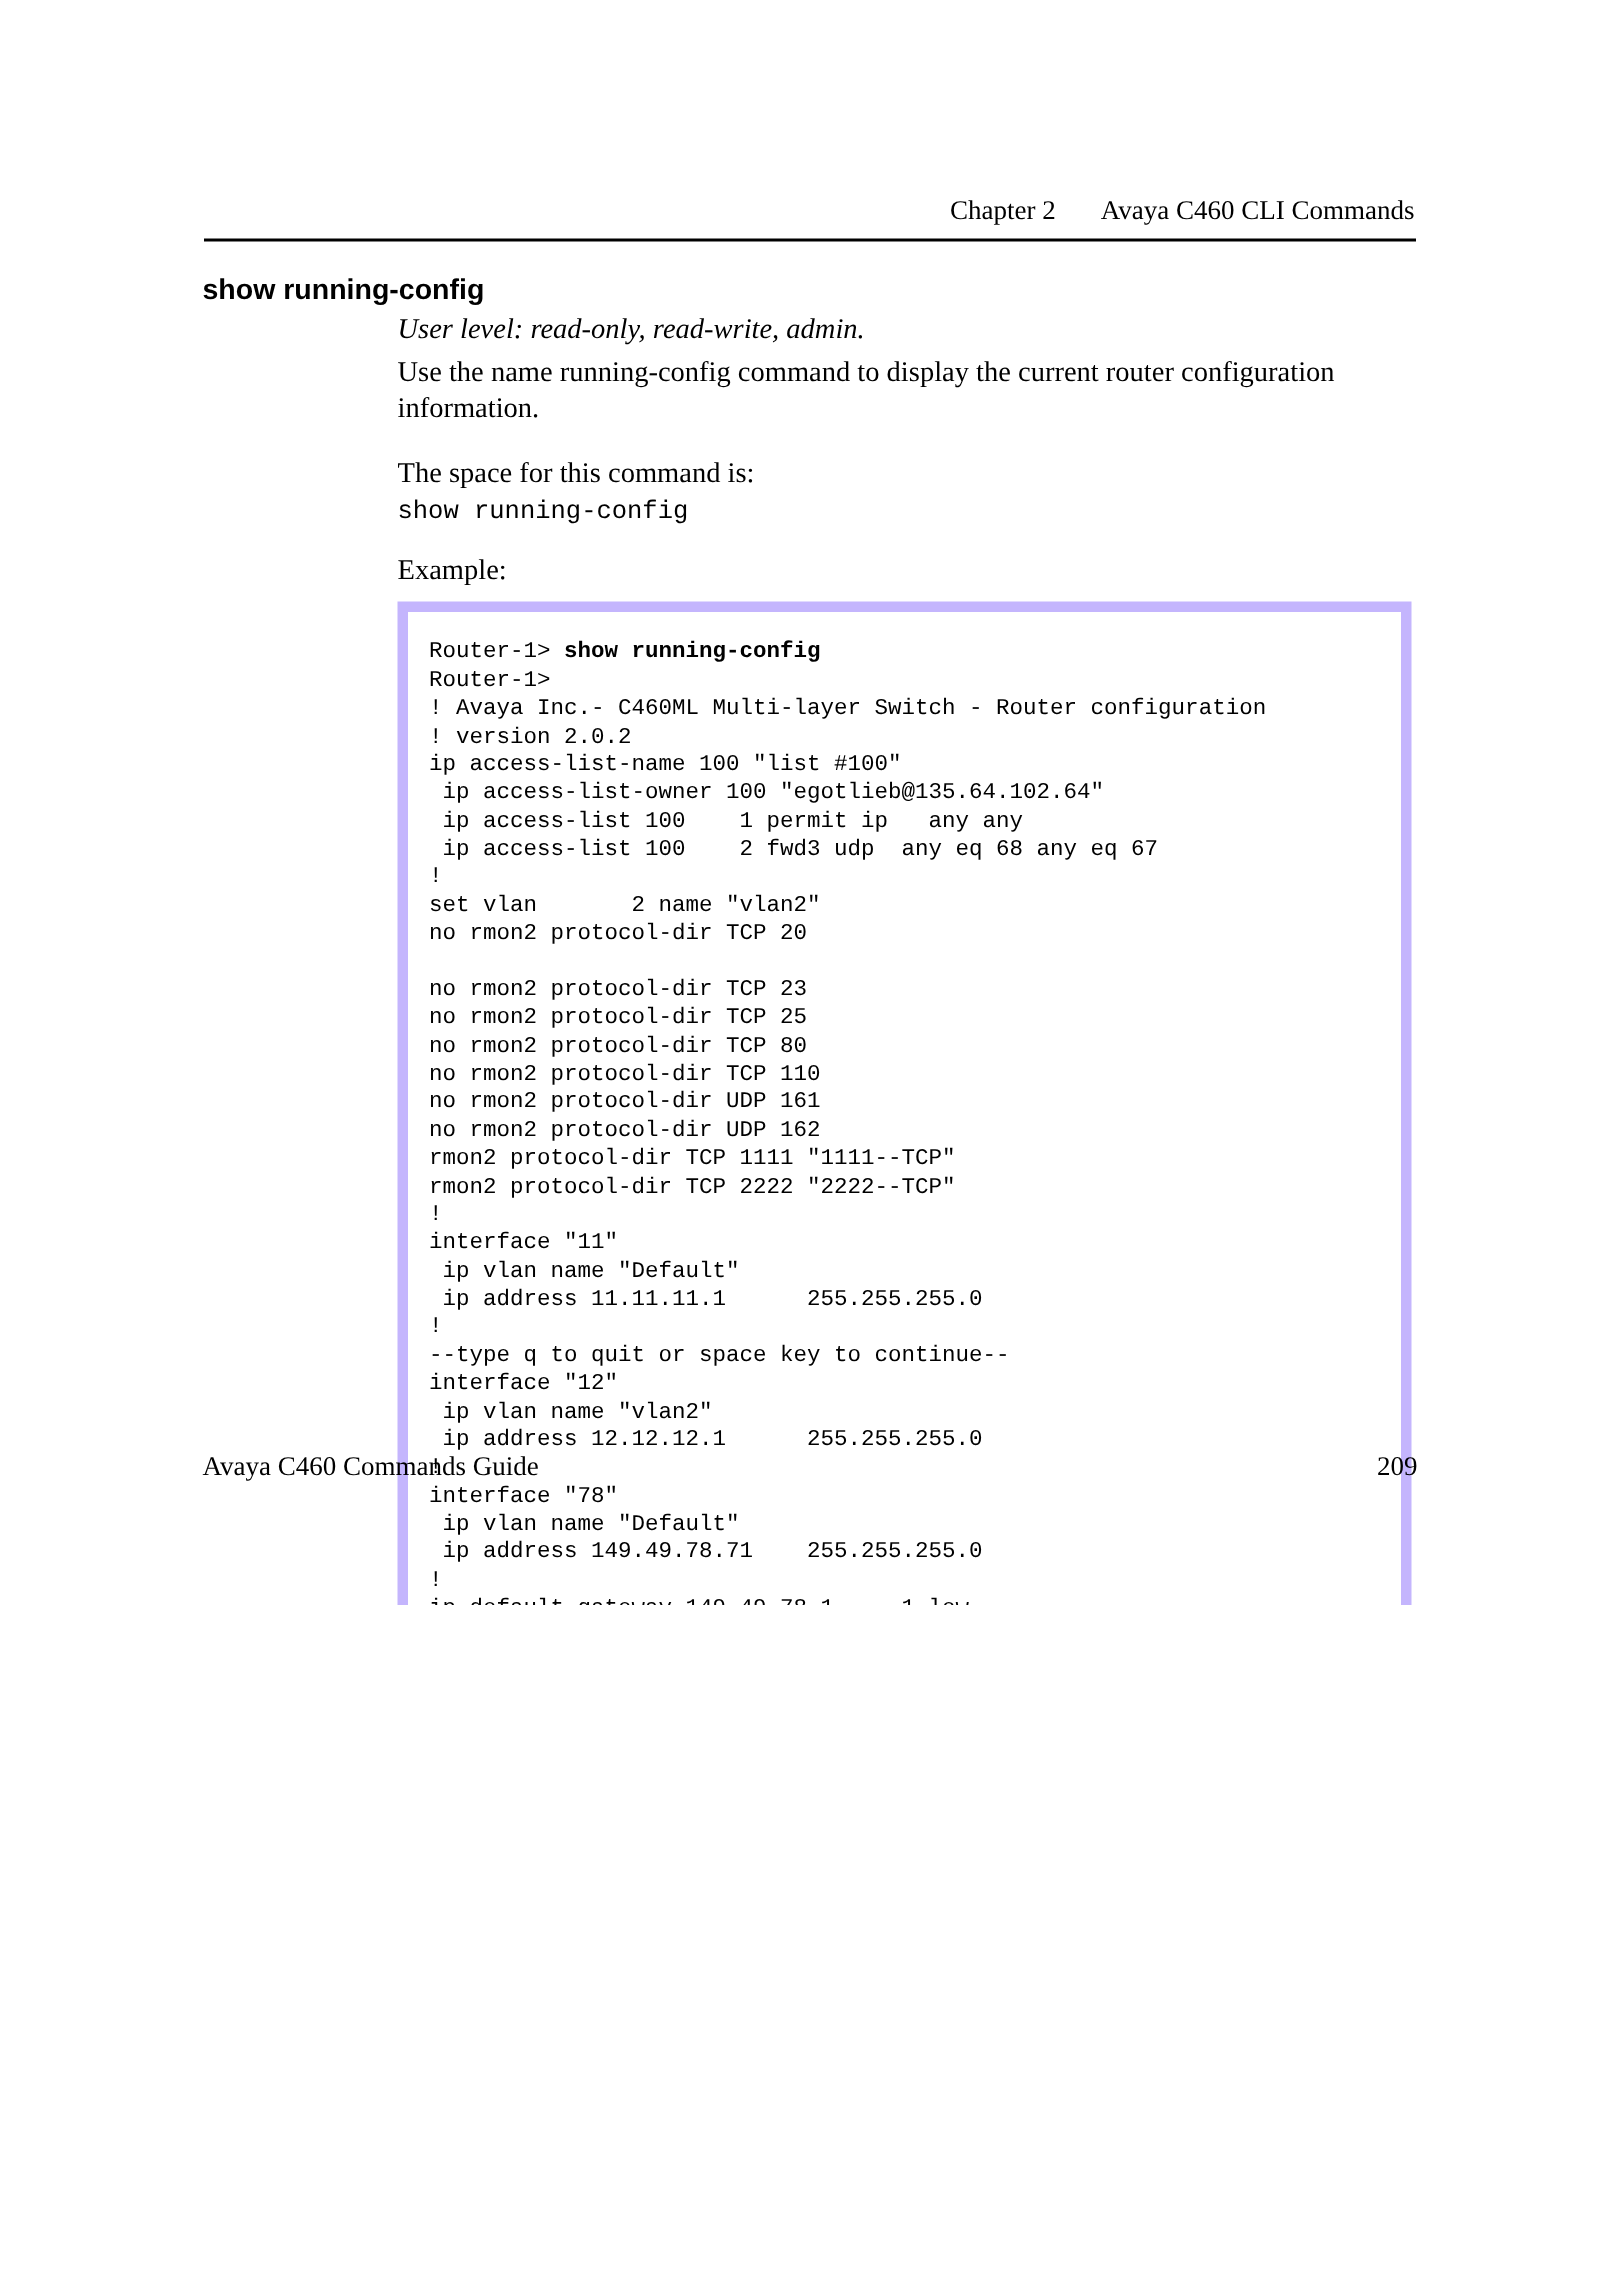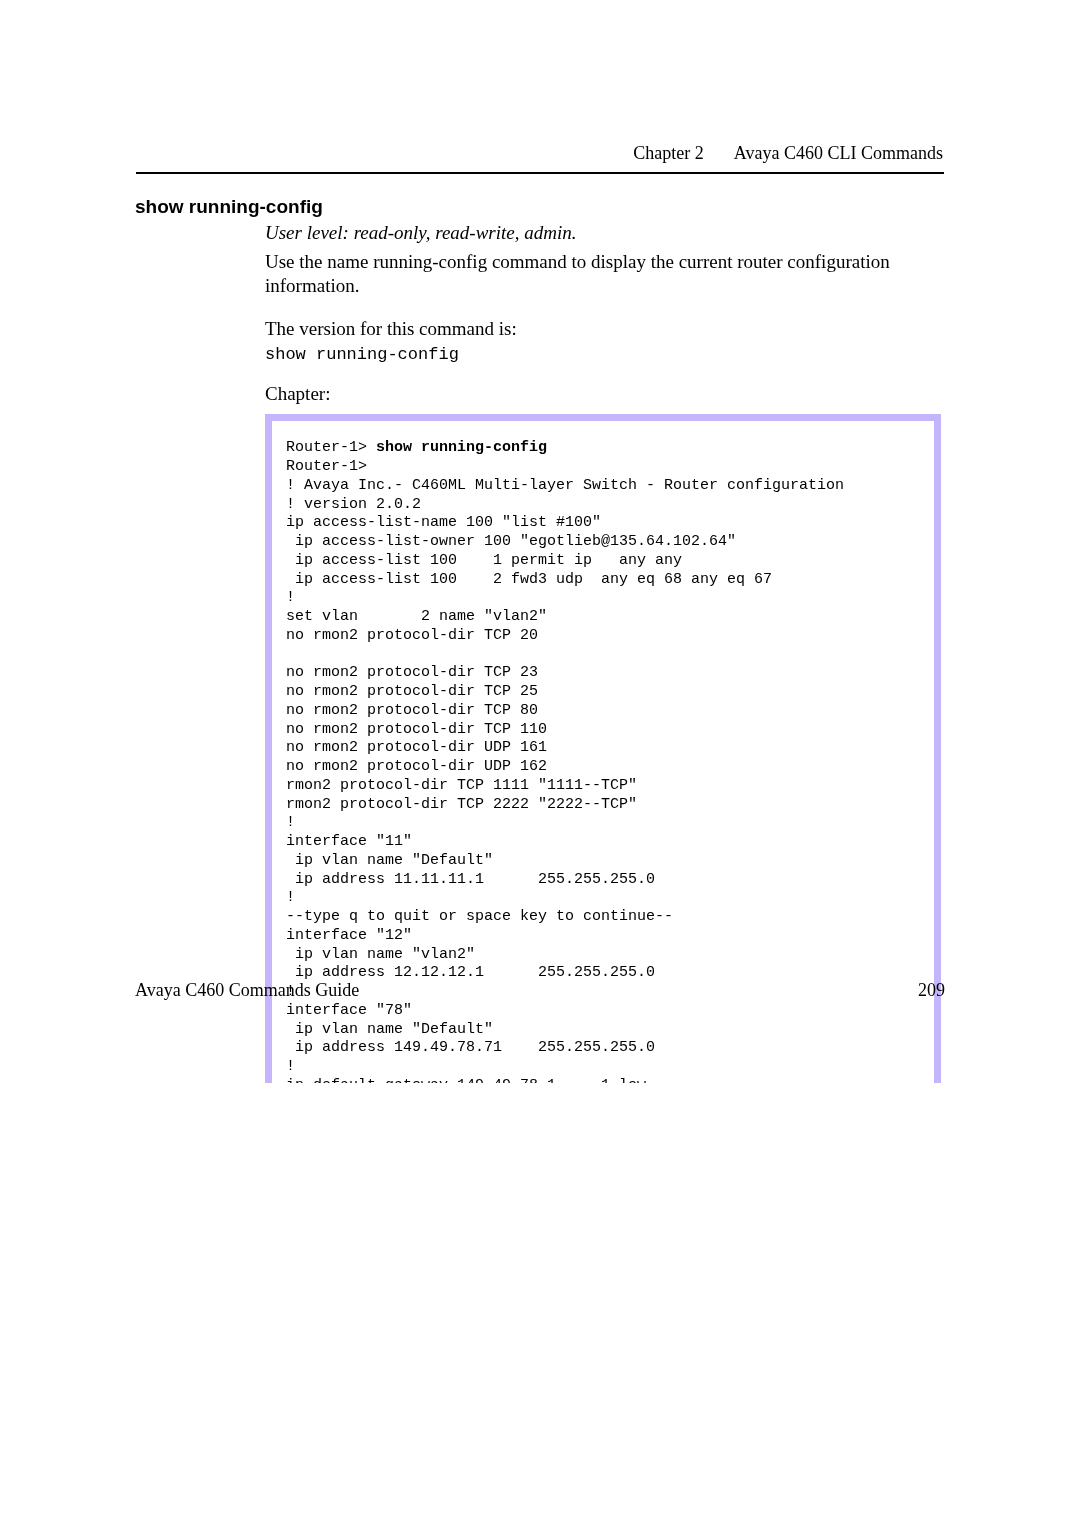--- a/index.html
+++ b/index.html
@@ -10,21 +10,20 @@
     background: #ffffff;
     font-family: "Times New Roman", Times, serif;
     color: #000000;
   }
   .page {
     width: 1080px;
     height: 1070px;
     position: relative;
     box-sizing: border-box;
     padding: 130px 135px 0 135px;
-    margin-top: 13px;
   }
   .header-line {
     border-top: 2px solid #000;
     width: 808px;
     margin: 0 auto;
   }
   .header-text {
     text-align: right;
     font-size: 18px;
     margin: 0 0 8px 0;
@@ -87,23 +86,23 @@
   <div class="header-text">
     <span class="chapter-label">Chapter 2</span><span>Avaya C460 CLI Commands</span>
   </div>
   <div class="header-line"></div>
 
   <div class="section-title">show running-config</div>
 
   <div class="indent-block">
     <p class="italic">User level: read-only, read-write, admin.</p>
     <p class="body-para">Use the name running-config command to display the current router configuration information.</p>
-    <p class="body-para" style="margin-bottom:4px;">The version for this command is:</p>
+    <p class="body-para" style="margin-bottom:4px;">The space for this command is:</p>
     <p class="mono">show running-config</p>
-    <p class="body-para" style="margin-bottom:6px;">Chapter:</p>
+    <p class="body-para" style="margin-bottom:6px;">Example:</p>
 
     <div class="example-box"><span>Router-1&gt; </span><span class="cmd-bold">show running-config</span>
 <span>Router-1&gt;
 ! Avaya Inc.- C460ML Multi-layer Switch - Router configuration
 ! version 2.0.2
 ip access-list-name 100 "list #100"
  ip access-list-owner 100 "egotlieb@135.64.102.64"
  ip access-list 100    1 permit ip   any any
  ip access-list 100    2 fwd3 udp  any eq 68 any eq 67
 !

